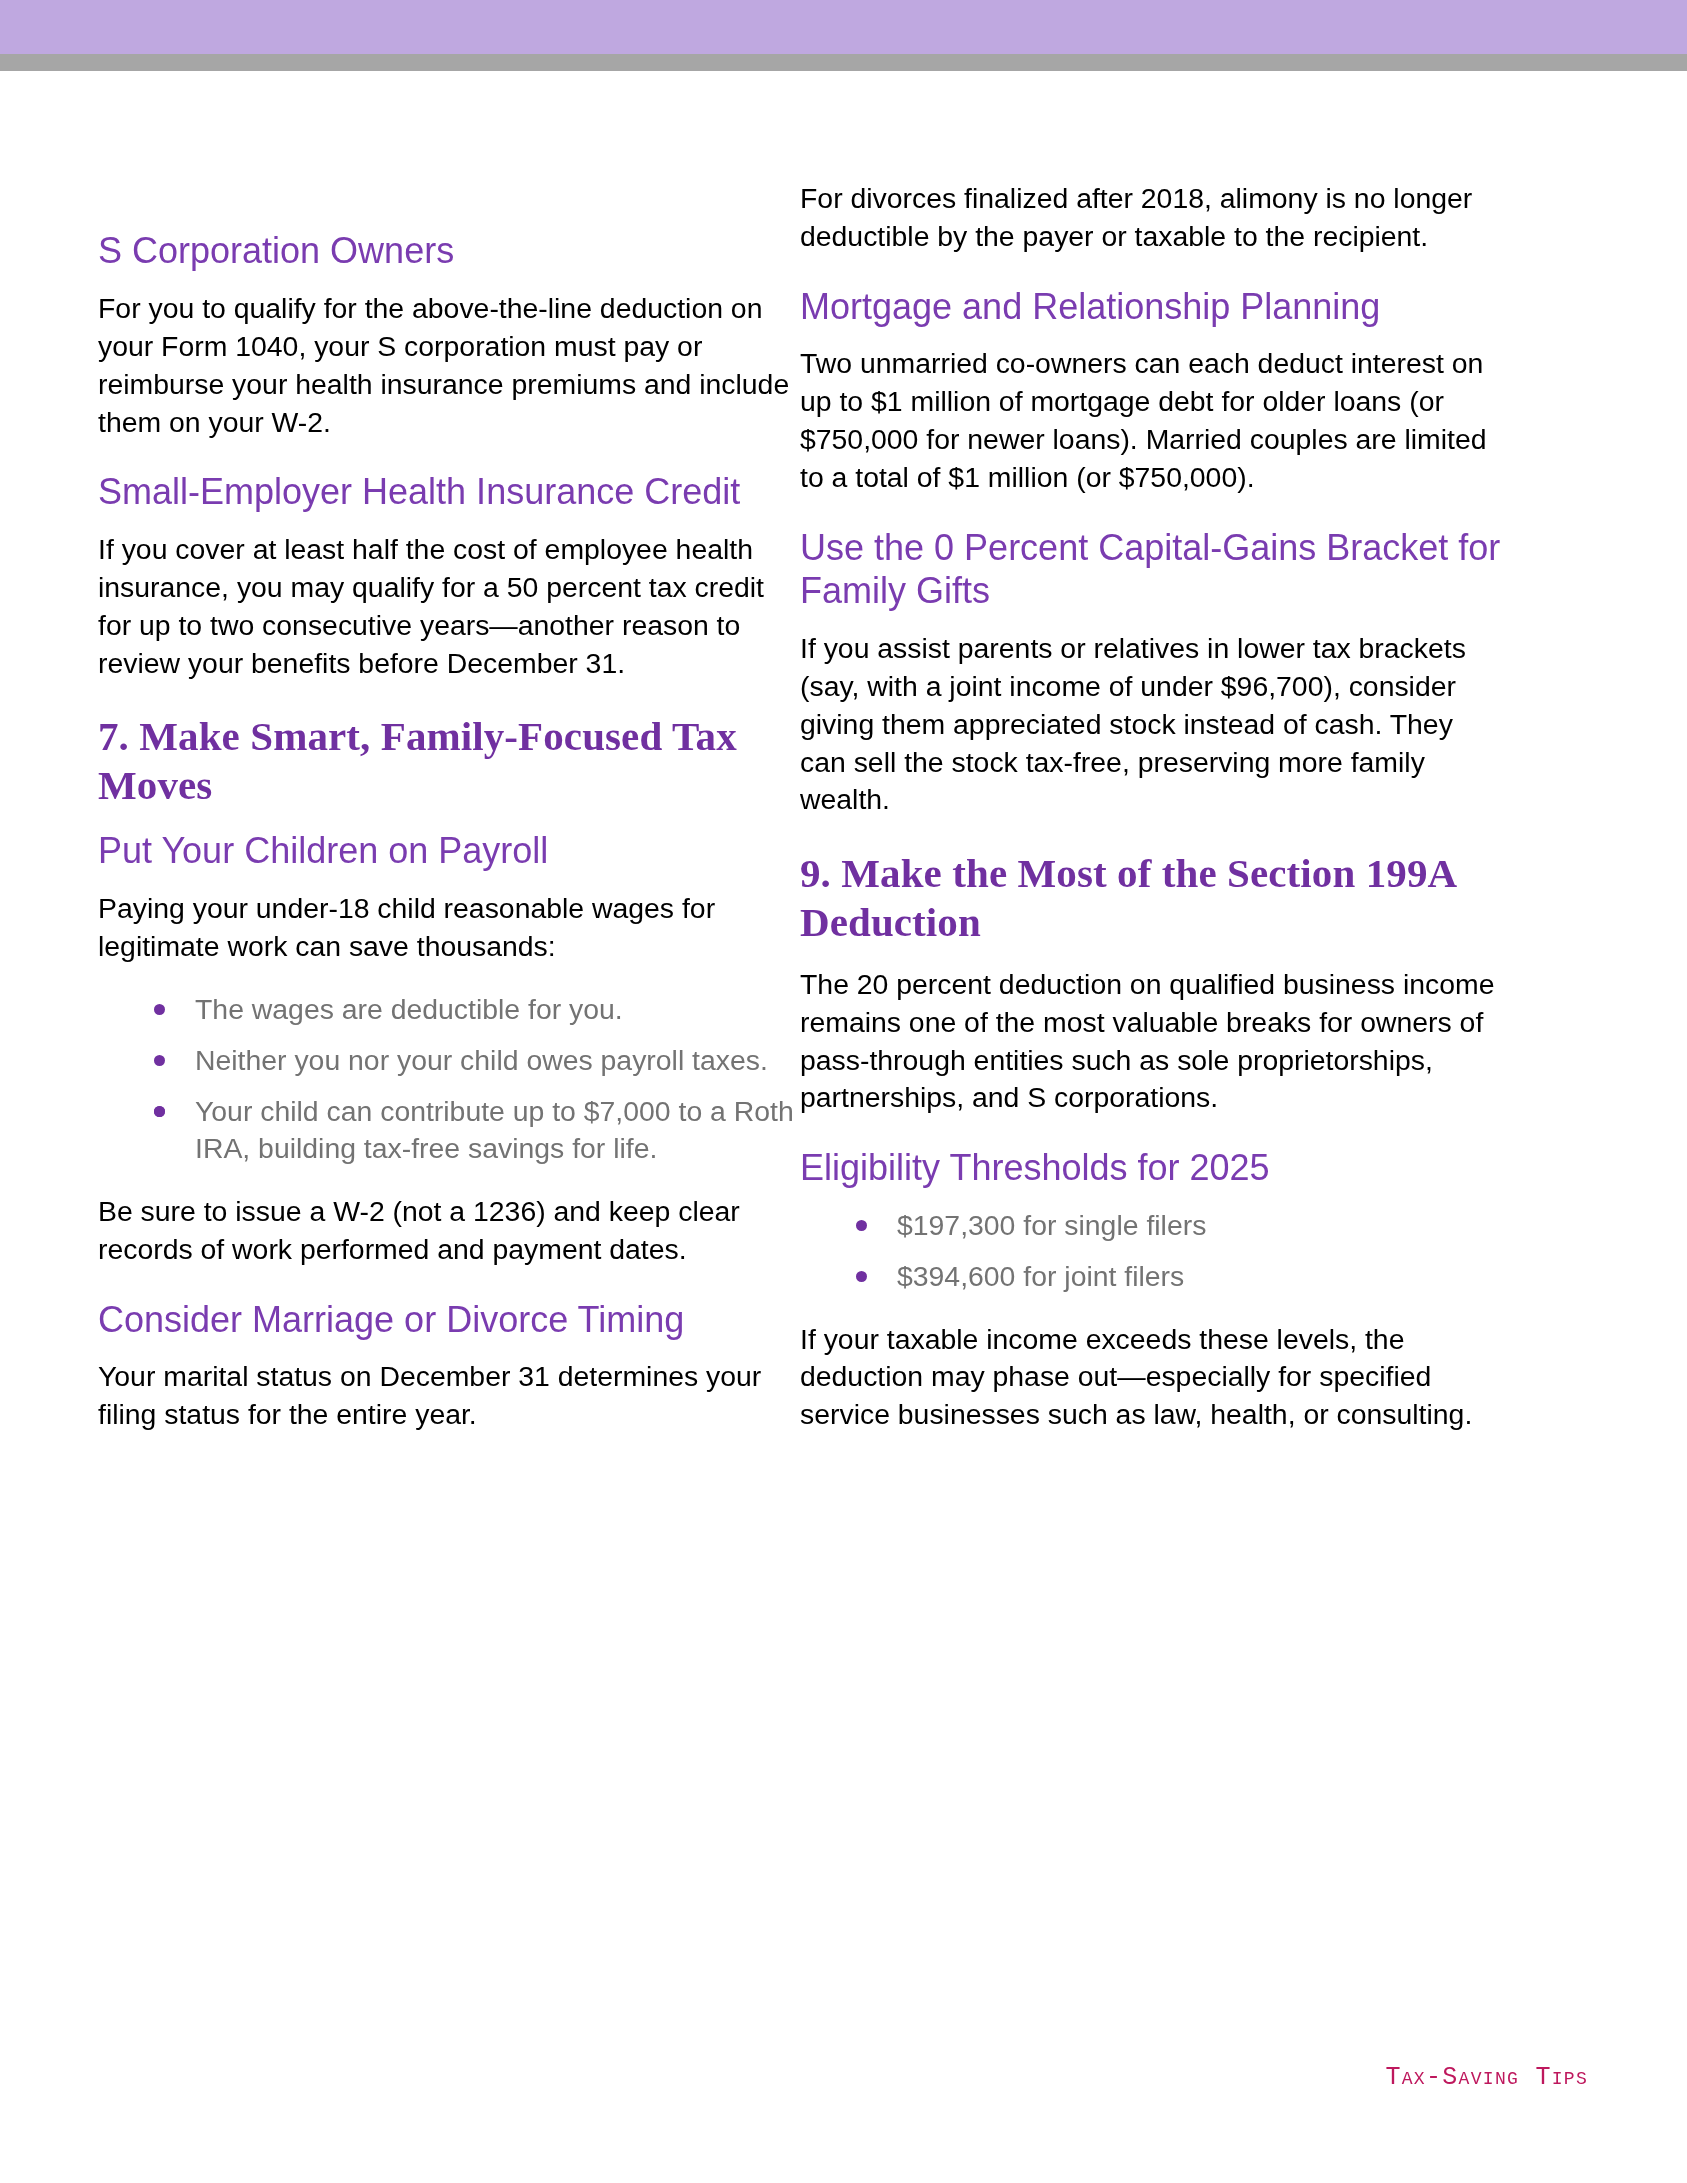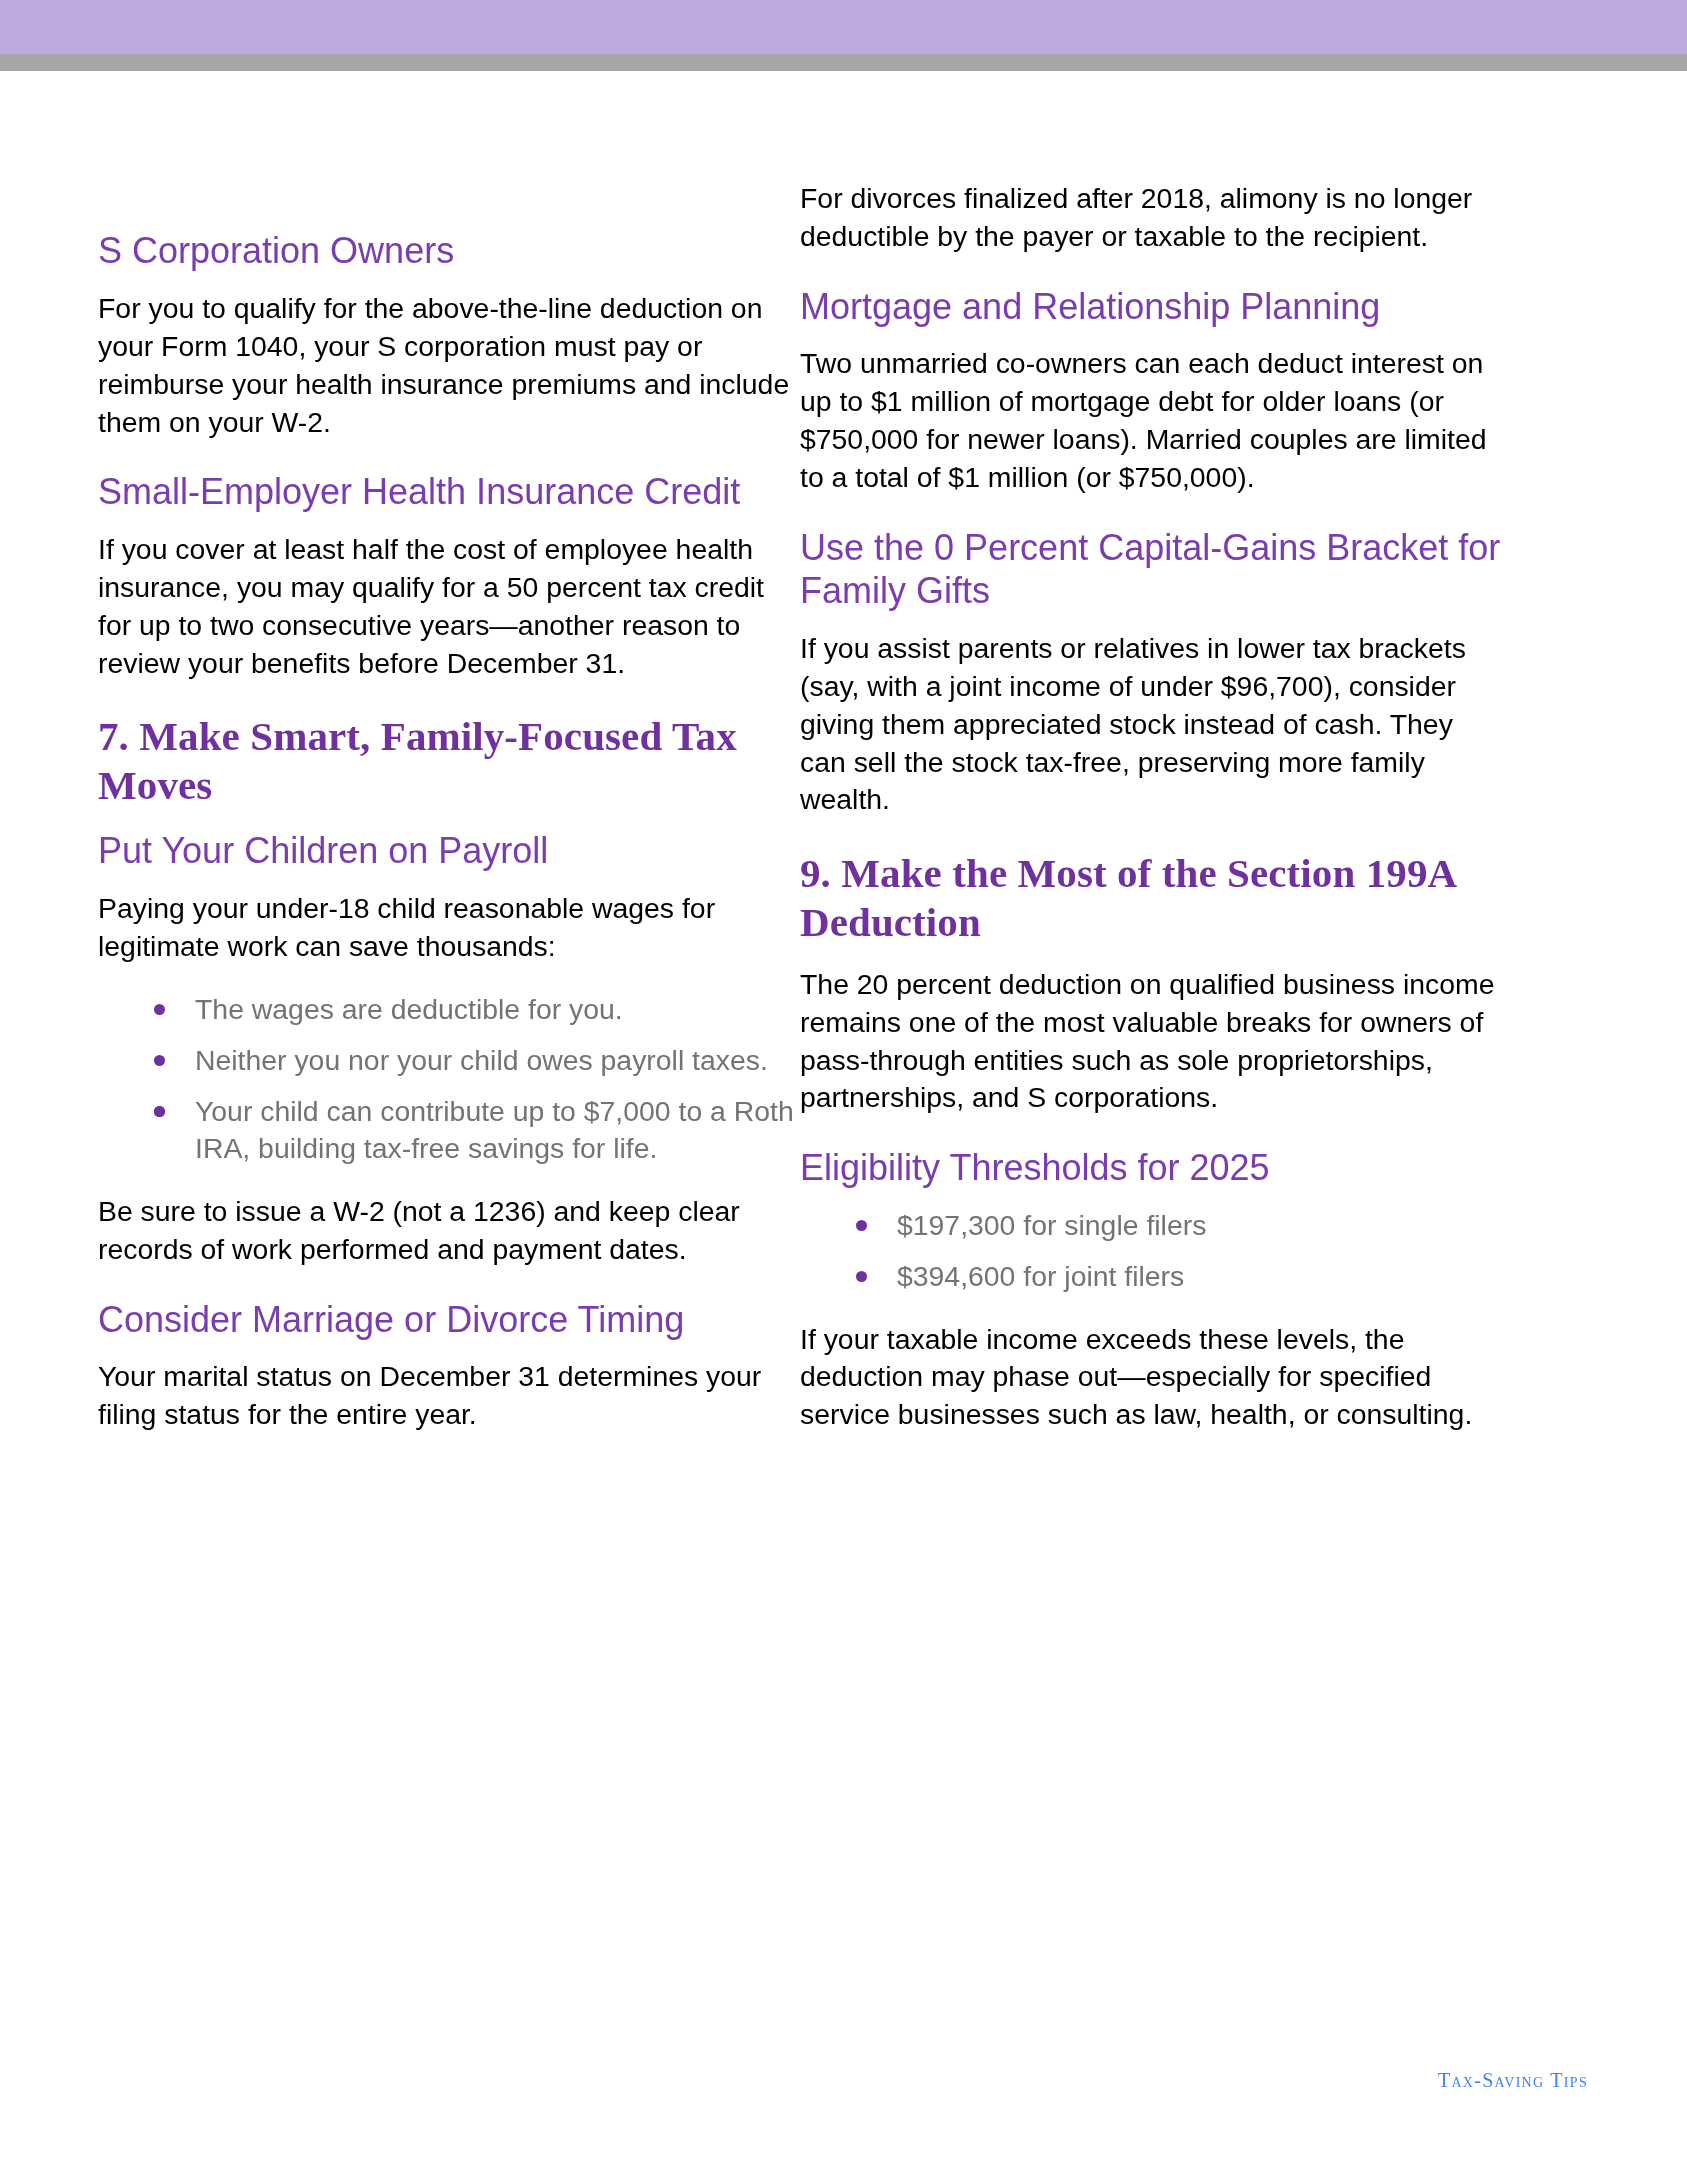--- a/index.html
+++ b/index.html
@@ -102,23 +102,23 @@
     height: 11.2px;
     border-radius: 50%;
     background: #7030a0;
   }
 
   
   .footer {
     position: absolute;
     right: 99px;
     bottom: 91px;
-    font-family: Liberation Serif, serif;
-    color: #3b82f6;
-    font-size: 20px;
+    font-family: Liberation Mono, monospace;
+    color: #be185d;
+    font-size: 25px;
     font-variant: small-caps;
     letter-spacing: 1.3px;
     white-space: nowrap;
   }
 </style>
 </head>
 <body>
 
 <div class="page">
 

